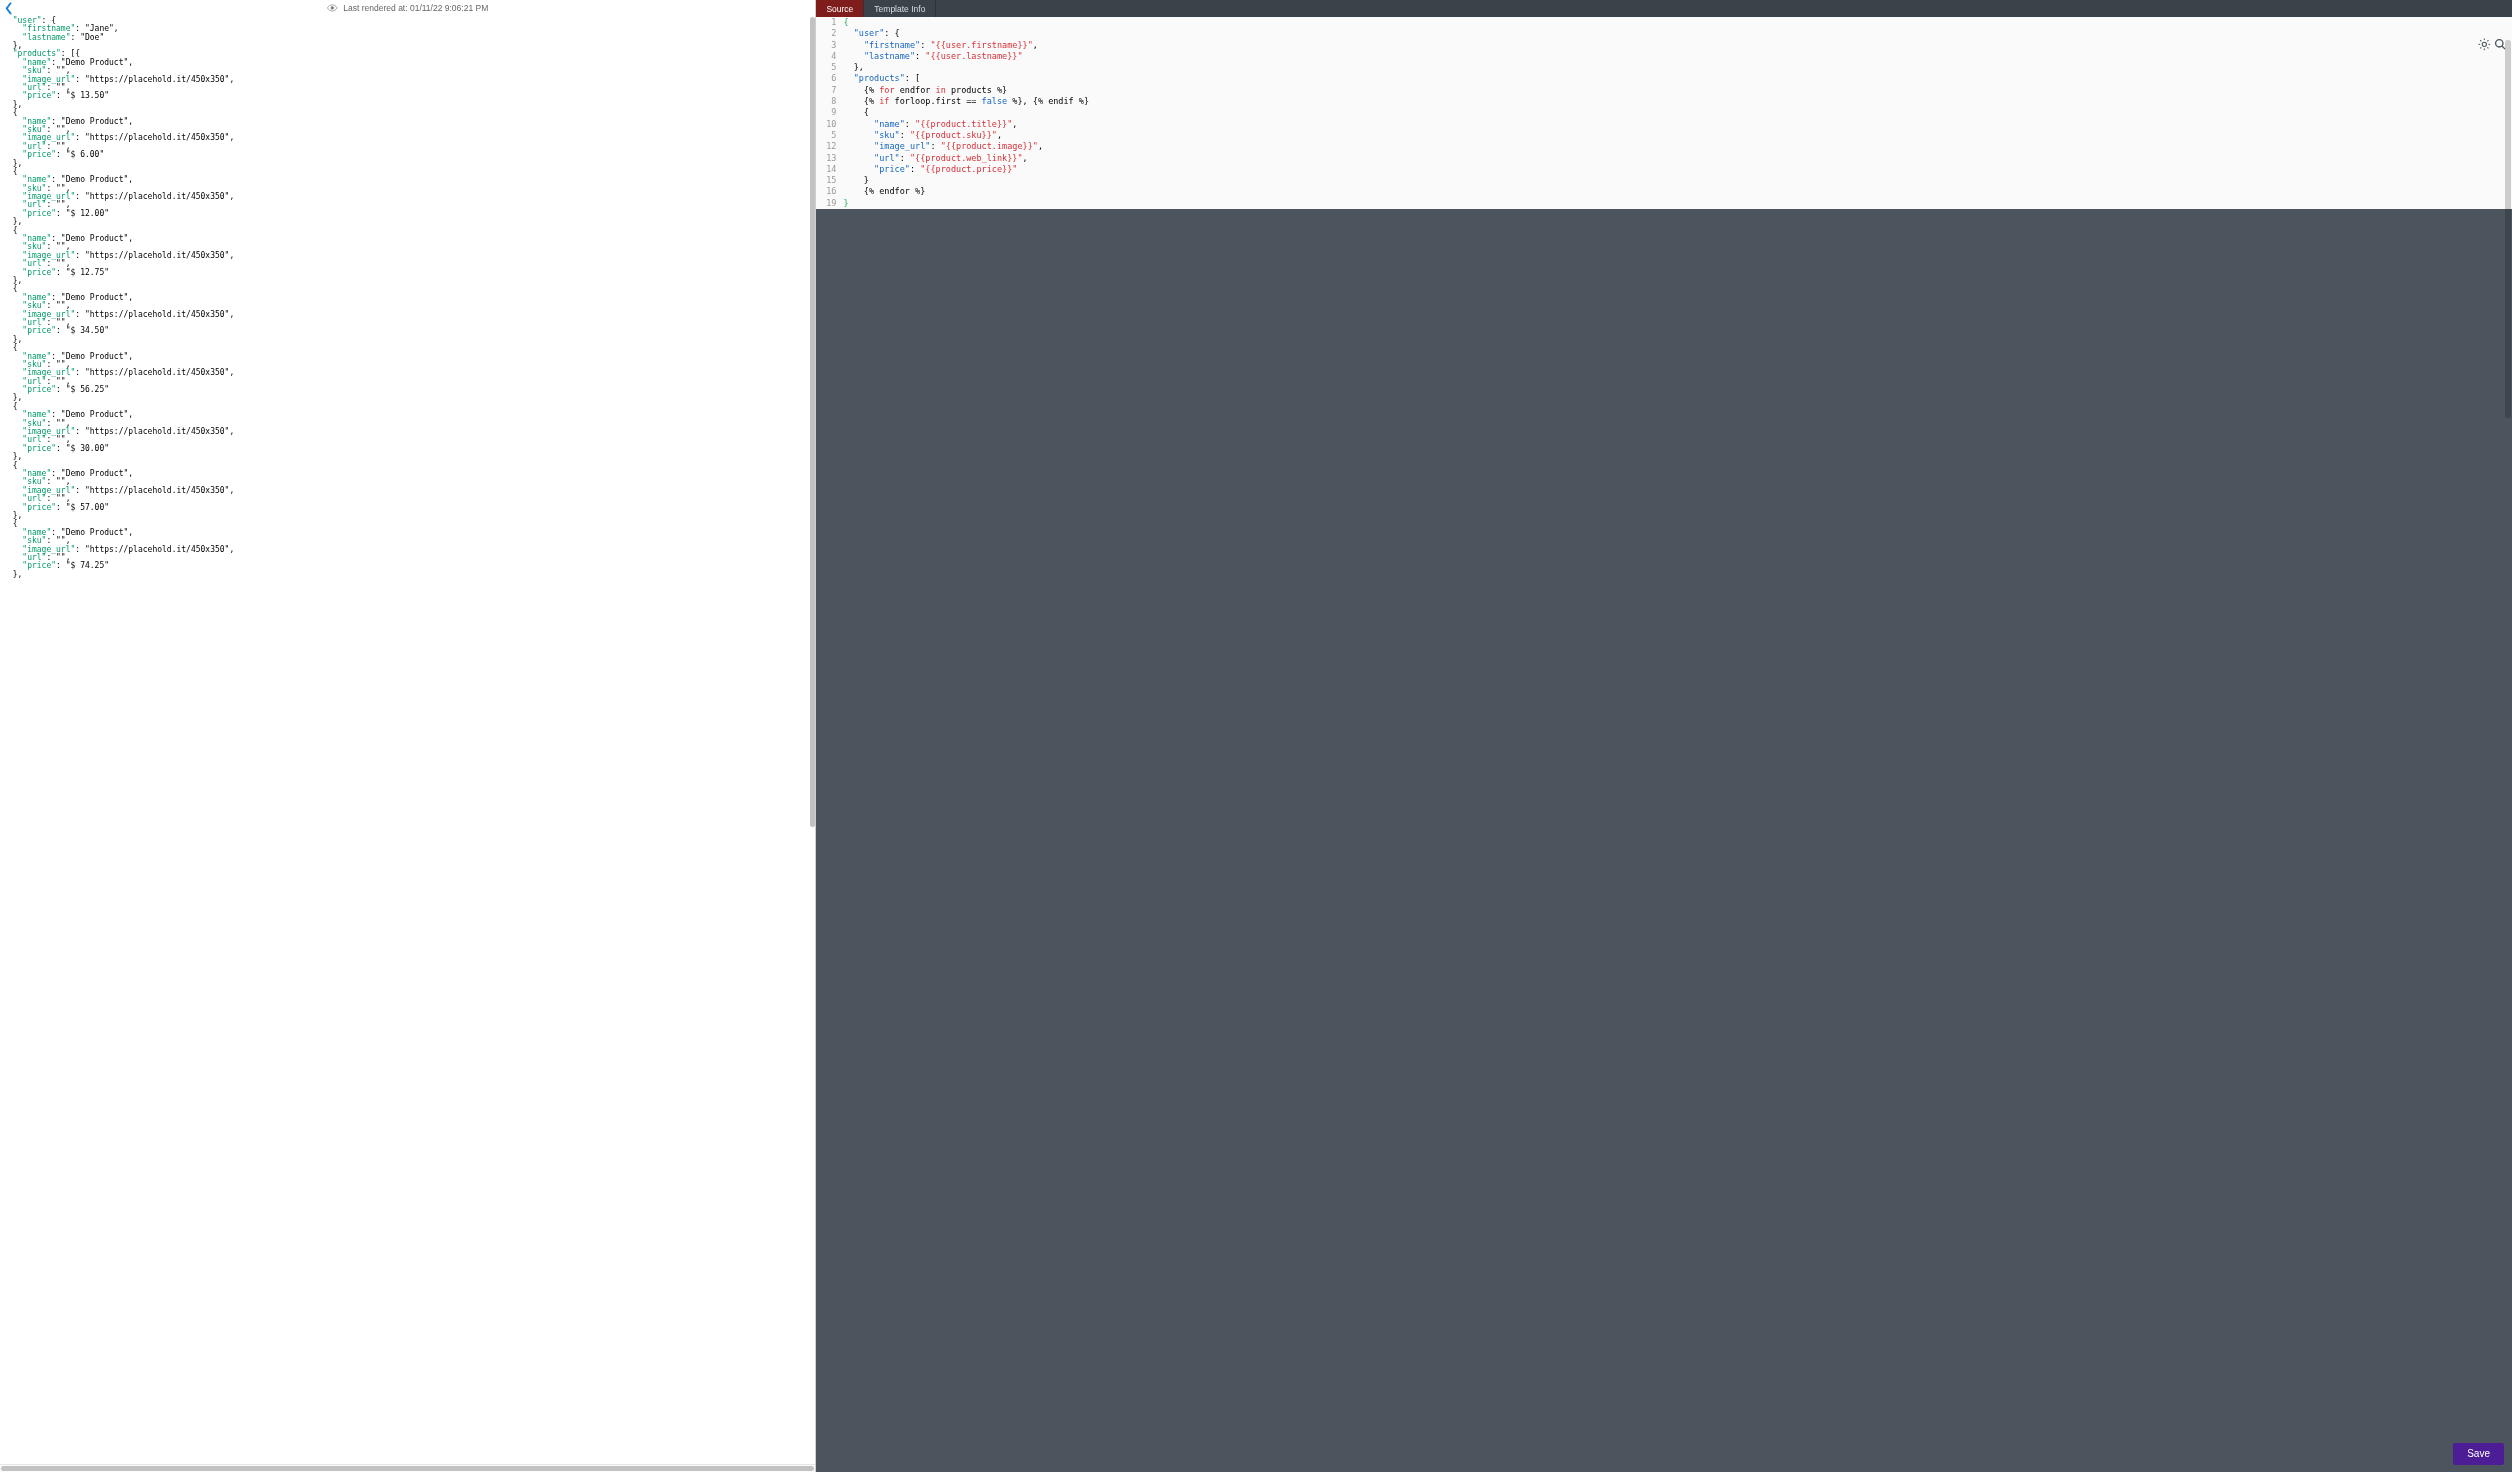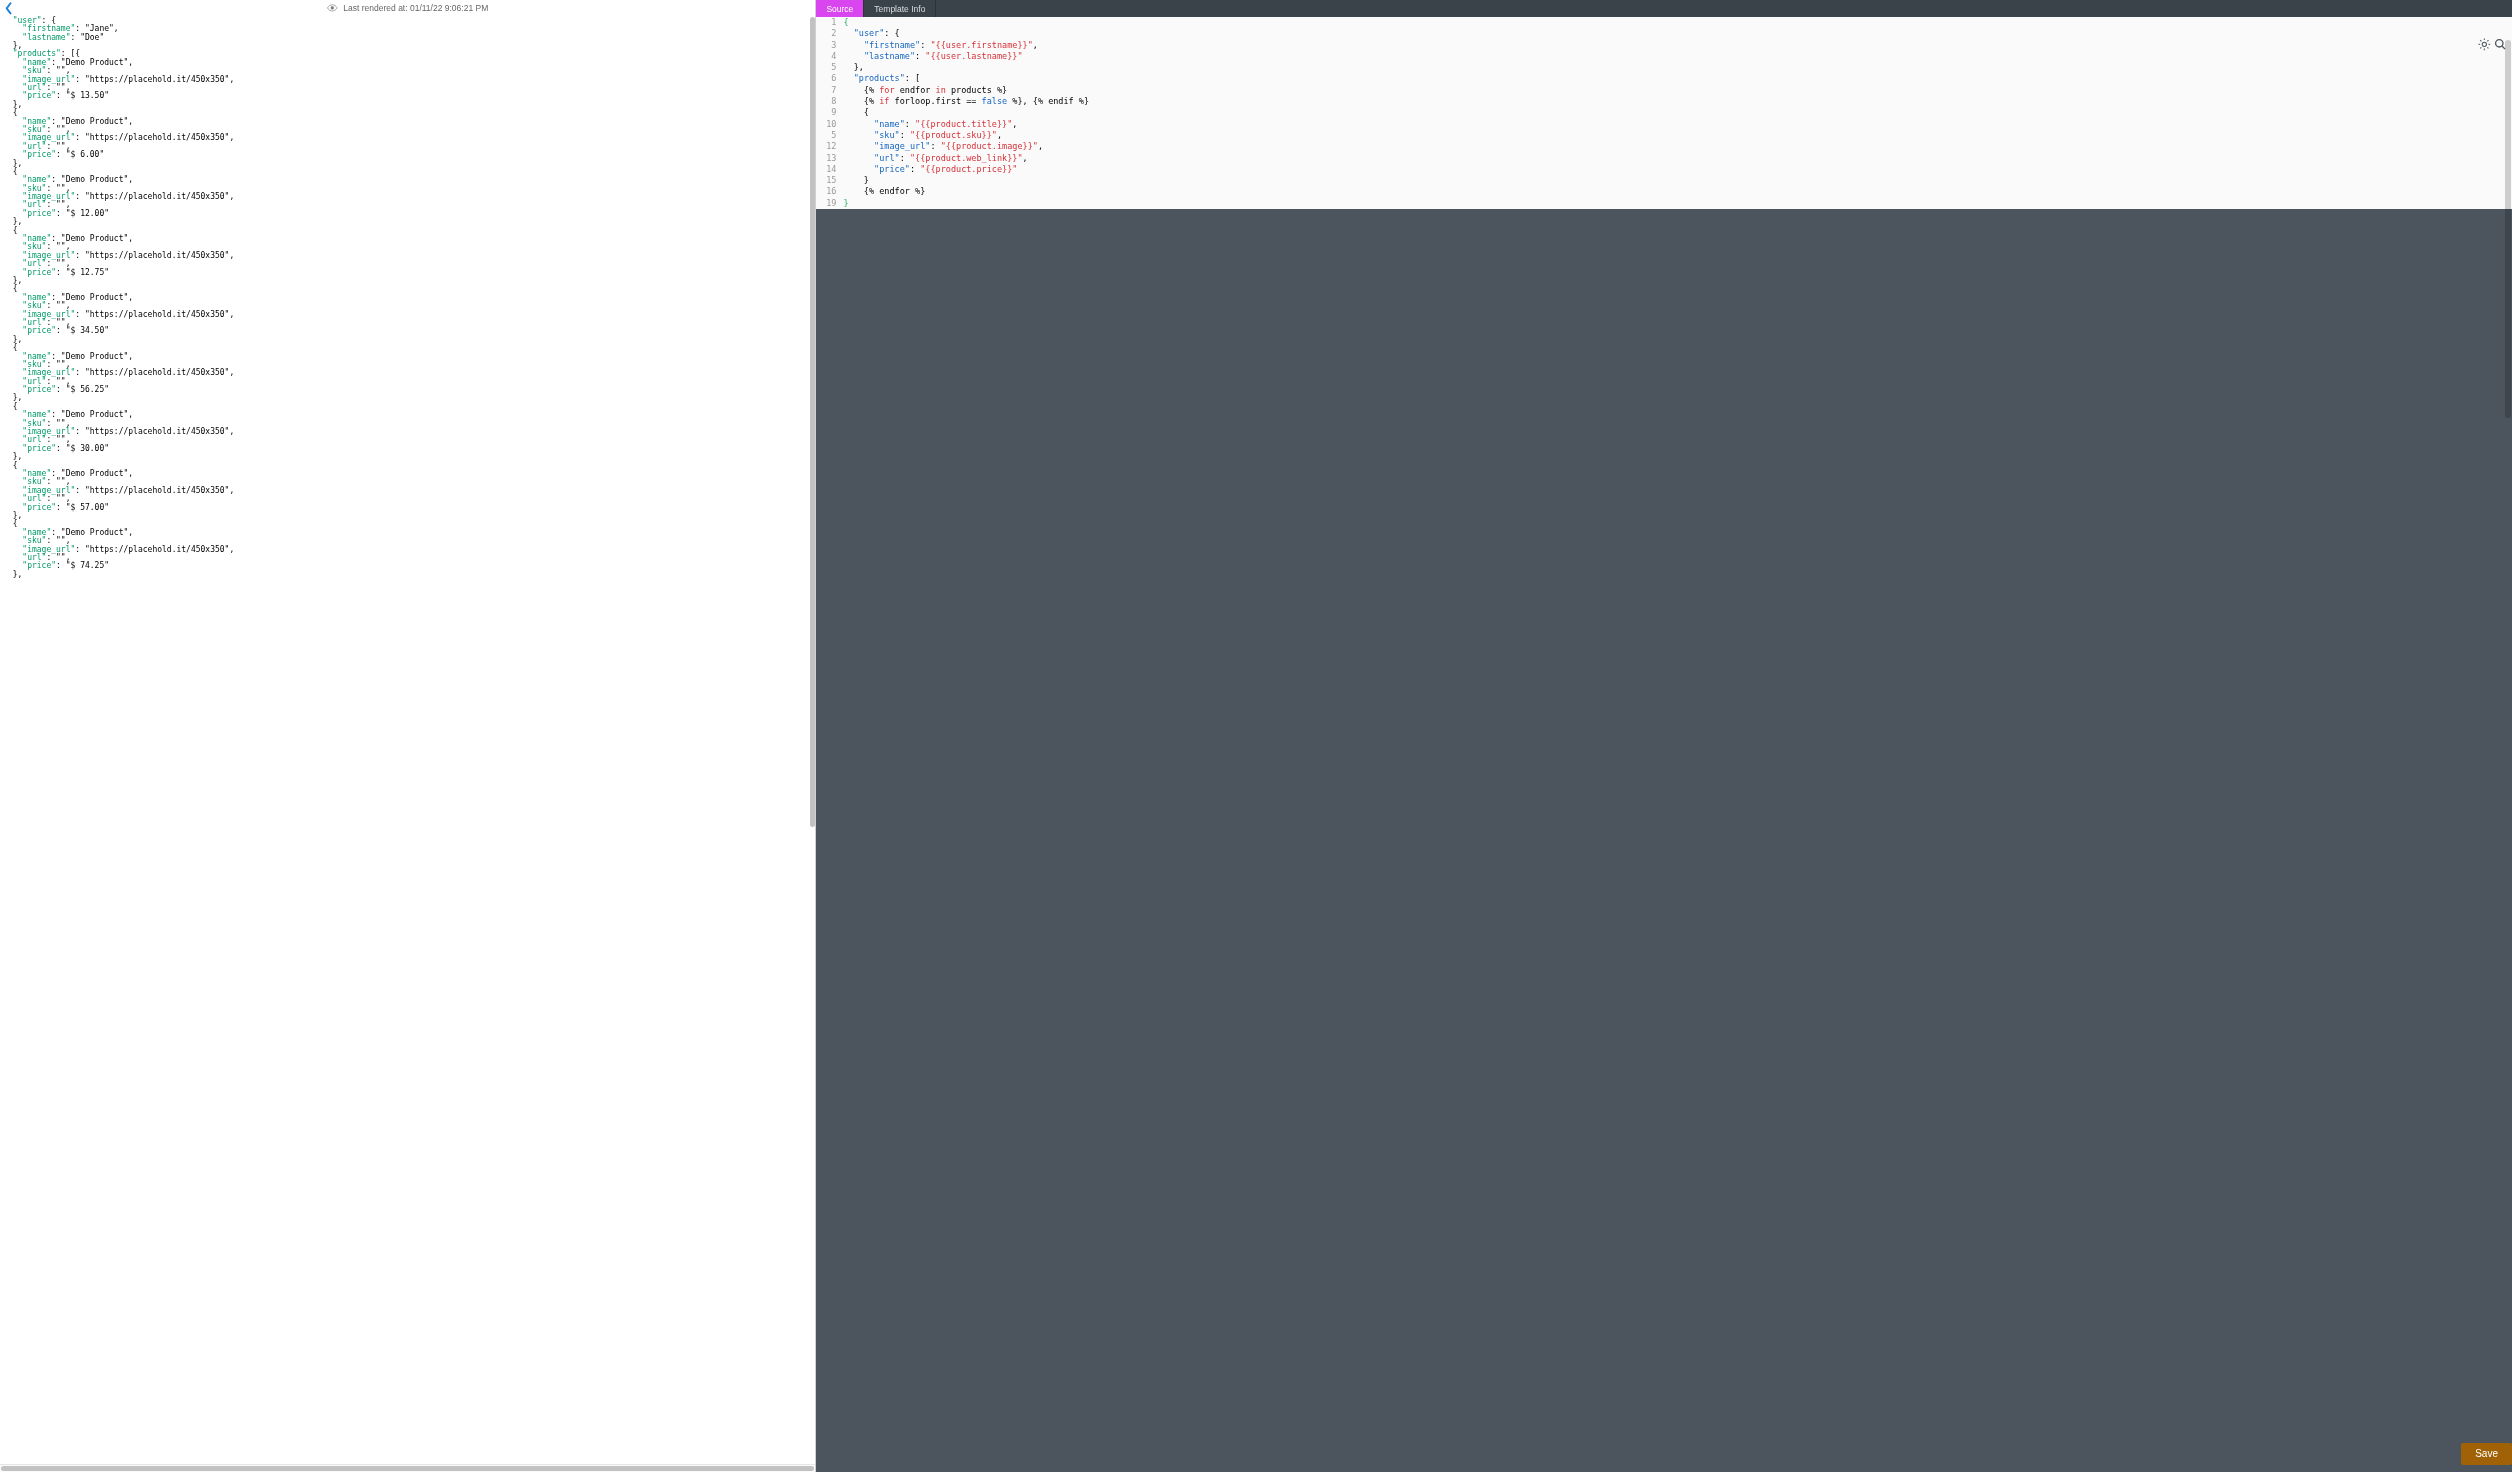--- a/index.html
+++ b/index.html
@@ -89,21 +89,21 @@
   padding: 0 10px;
   font-family: -apple-system, BlinkMacSystemFont, "Segoe UI", Arial, sans-serif;
   font-size: 8.5px;
   color: #d8dde1;
   display: flex;
   align-items: center;
   cursor: pointer;
   border-right: 0.7px solid #2c3338;
 }
 .tab.active {
-  background: #d946ef;
+  background: #7f1d1d;
   color: #fff;
 }
 
 .editor-wrap {
   flex: 1;
   background: #4c555d;
   position: relative;
   overflow: hidden;
 }
 .code-area {
@@ -150,23 +150,23 @@
   right: 1.4px;
   top: 22.6px;
   width: 5.6px;
   height: 26%;
   background: rgba(0,0,0,0.18);
   border-radius: 2.8px;
 }
 
 .save-btn {
   position: absolute;
-  right: 0;
+  right: 8px;
   bottom: 7px;
-  background: #a16207;
+  background: #4c1d95;
   color: #fff;
   border: none;
   font-family: -apple-system, BlinkMacSystemFont, "Segoe UI", Arial, sans-serif;
   font-size: 10px;
   padding: 5.6px 14px;
   border-radius: 2.1px;
   cursor: pointer;
 }
 </style>
 </head>

